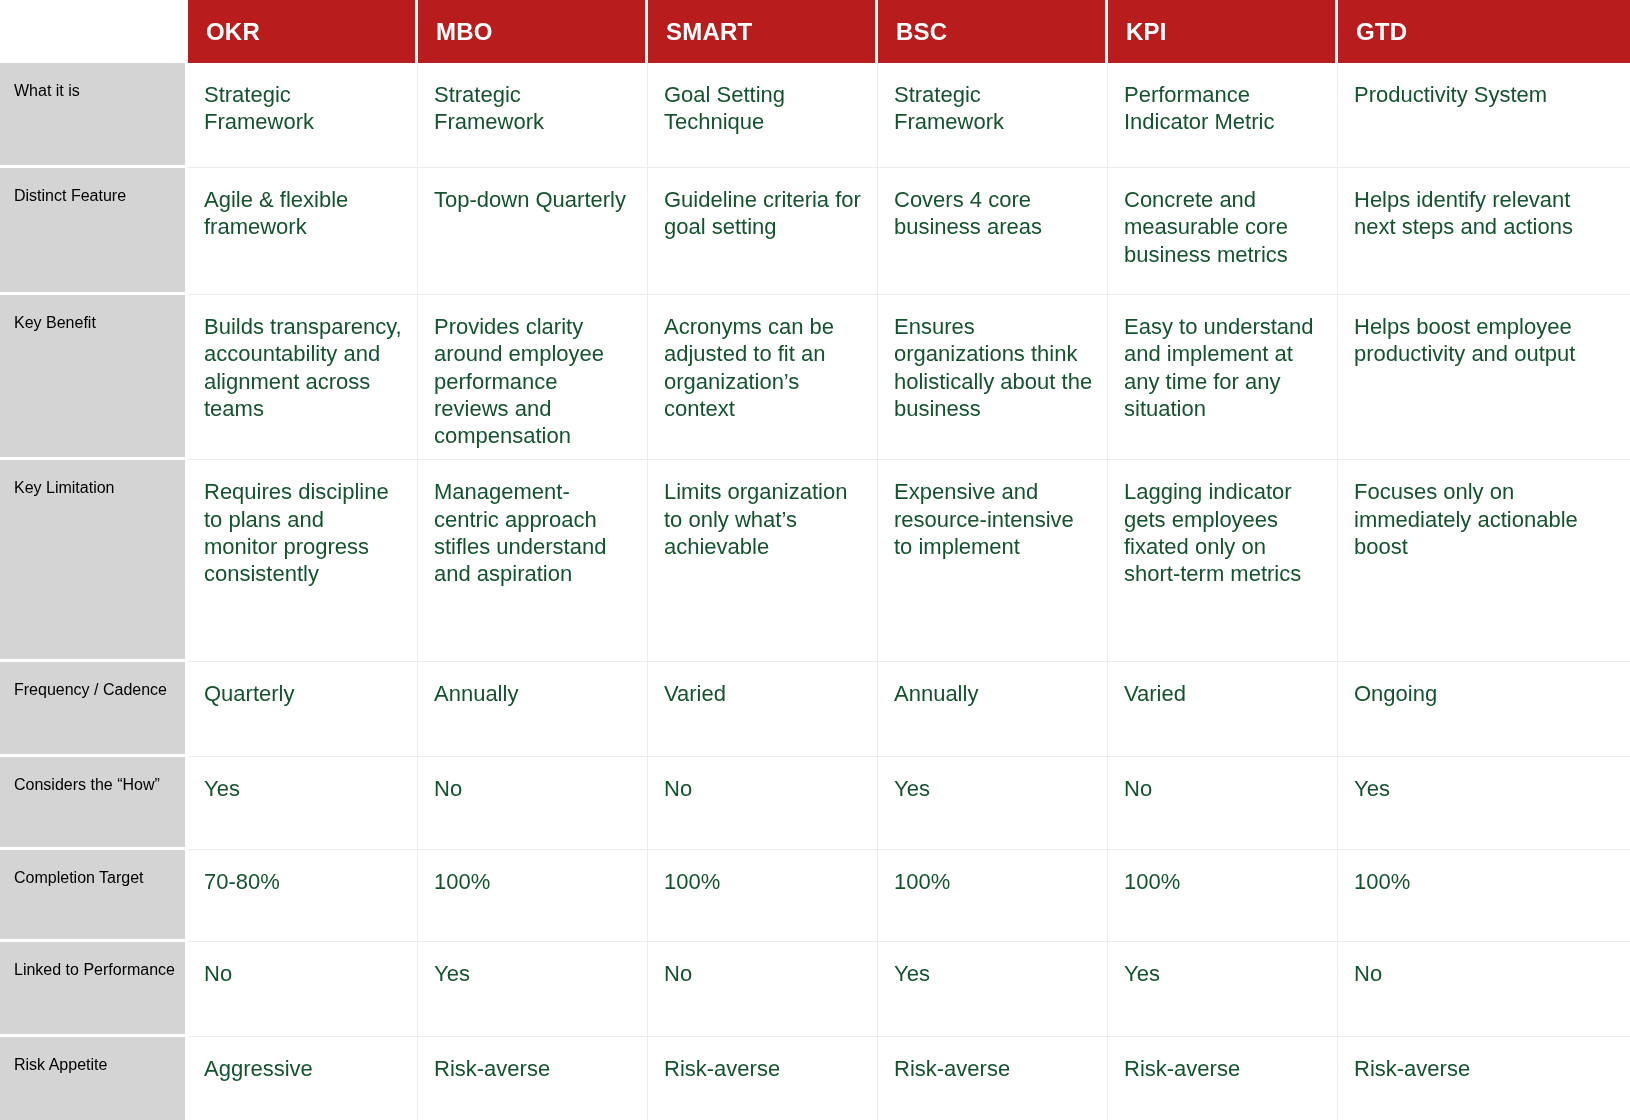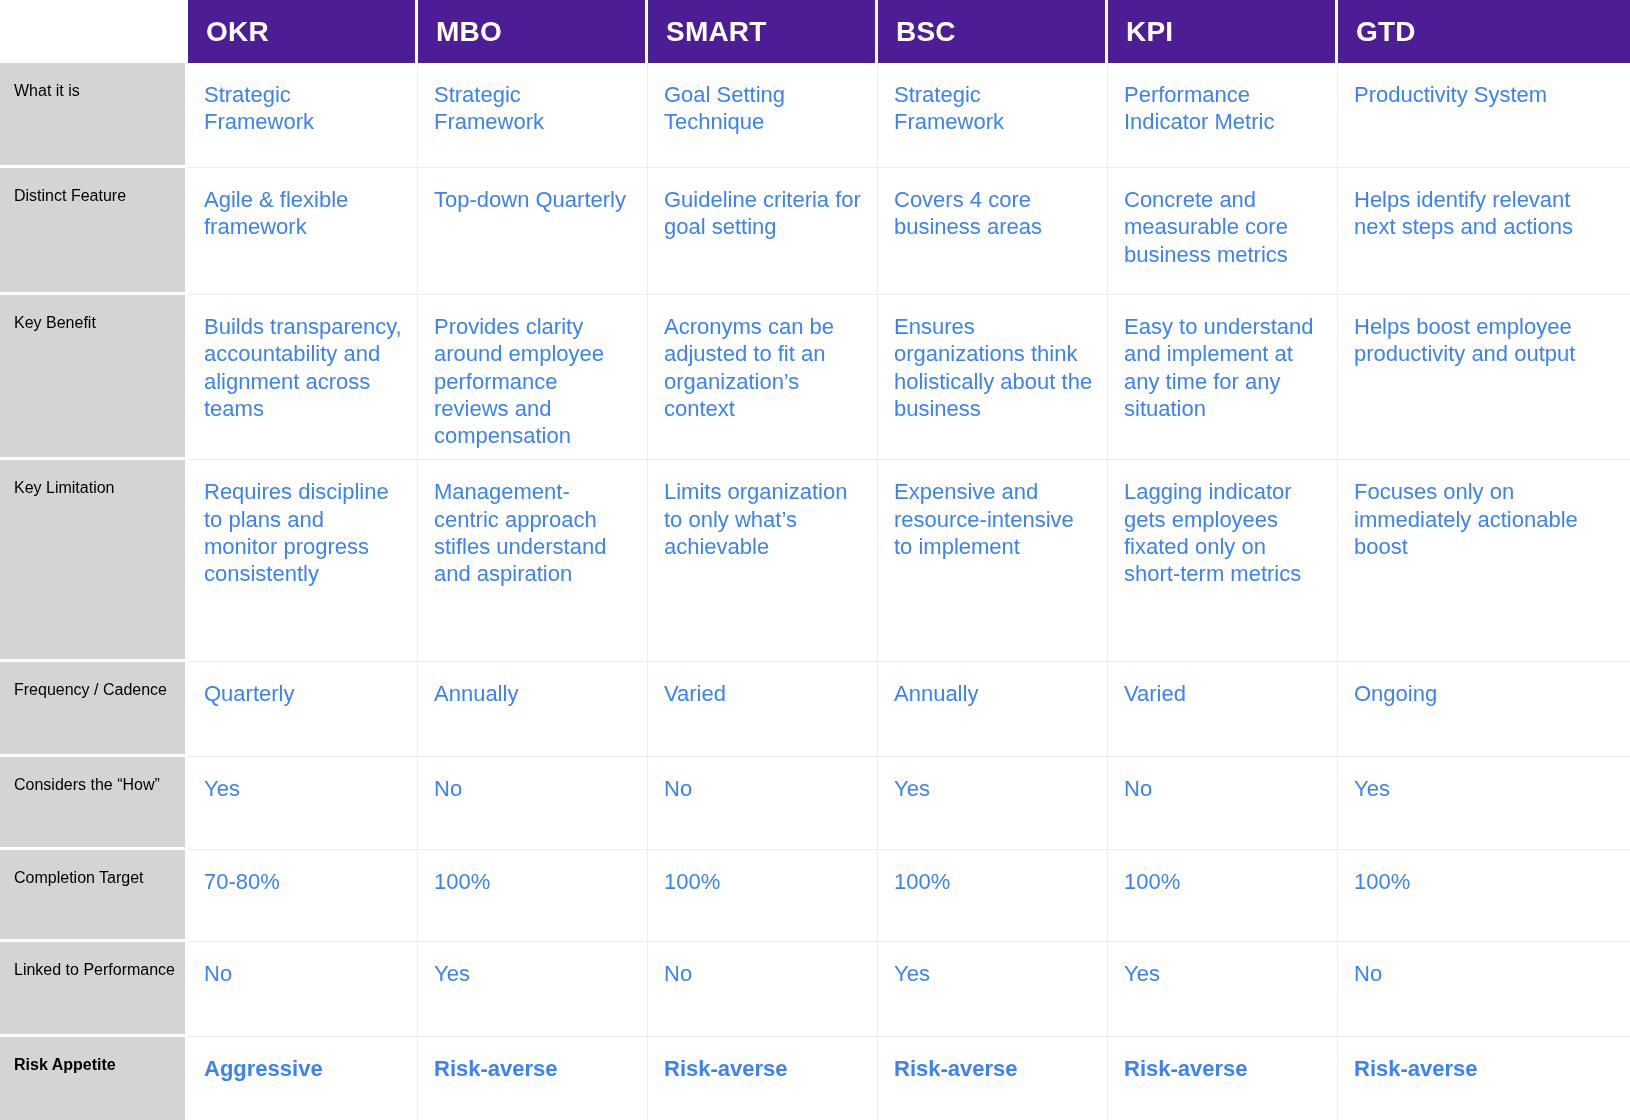--- a/index.html
+++ b/index.html
@@ -27,23 +27,23 @@
 
   
   thead tr { height: 63px; }
 
   th.corner-cell {
     background: #ffffff;
     border: none;
   }
 
   th.col-header {
-    background: #4c1d95;
+    background: #b91c1c;
     color: #ffffff;
-    font-size: 28px;
+    font-size: 24px;
     font-weight: bold;
     text-align: left;
     vertical-align: middle;
     padding: 0 0 0 18px;
     border-right: 3px solid #ffffff;
     letter-spacing: 0.2px;
   }
 
   th.col-header.last { border-right: none; }
 
@@ -55,21 +55,21 @@
     line-height: 1.24;
     text-align: left;
     vertical-align: top;
     padding: 18px 10px 10px 14px;
     border-bottom: 3px solid #ffffff;
     border-right: 3px solid #ffffff;
   }
 
   td.data-cell {
     background: #ffffff;
-    color: #3b82f6;
+    color: #14532d;
     font-size: 22px;
     line-height: 1.24;
     text-align: left;
     vertical-align: top;
     padding: 18px 14px 10px 16px;
     border-bottom: 1px solid #ececec;
     border-right: 1px solid #ececec;
   }
 
   td.data-cell.last { border-right: none; }
@@ -77,21 +77,21 @@
   tbody tr.r-what-it-is   { height: 105px; }
   tbody tr.r-distinct     { height: 127px; }
   tbody tr.r-key-benefit  { height: 165px; }
   tbody tr.r-key-limit    { height: 202px; }
   tbody tr.r-frequency    { height: 95px; }
   tbody tr.r-considers    { height: 93px; }
   tbody tr.r-completion   { height: 92px; }
   tbody tr.r-linked       { height: 95px; }
   tbody tr.r-risk         { height: 83px; }
 
-  tbody tr.r-risk td { border-bottom: none; font-weight: bold; }
+  tbody tr.r-risk td { border-bottom: none; }
 </style>
 </head>
 <body>
 
 <table id="comparison-table">
   <colgroup>
     <col class="label-col">
     <col class="data-col">
     <col class="data-col">
     <col class="data-col">

